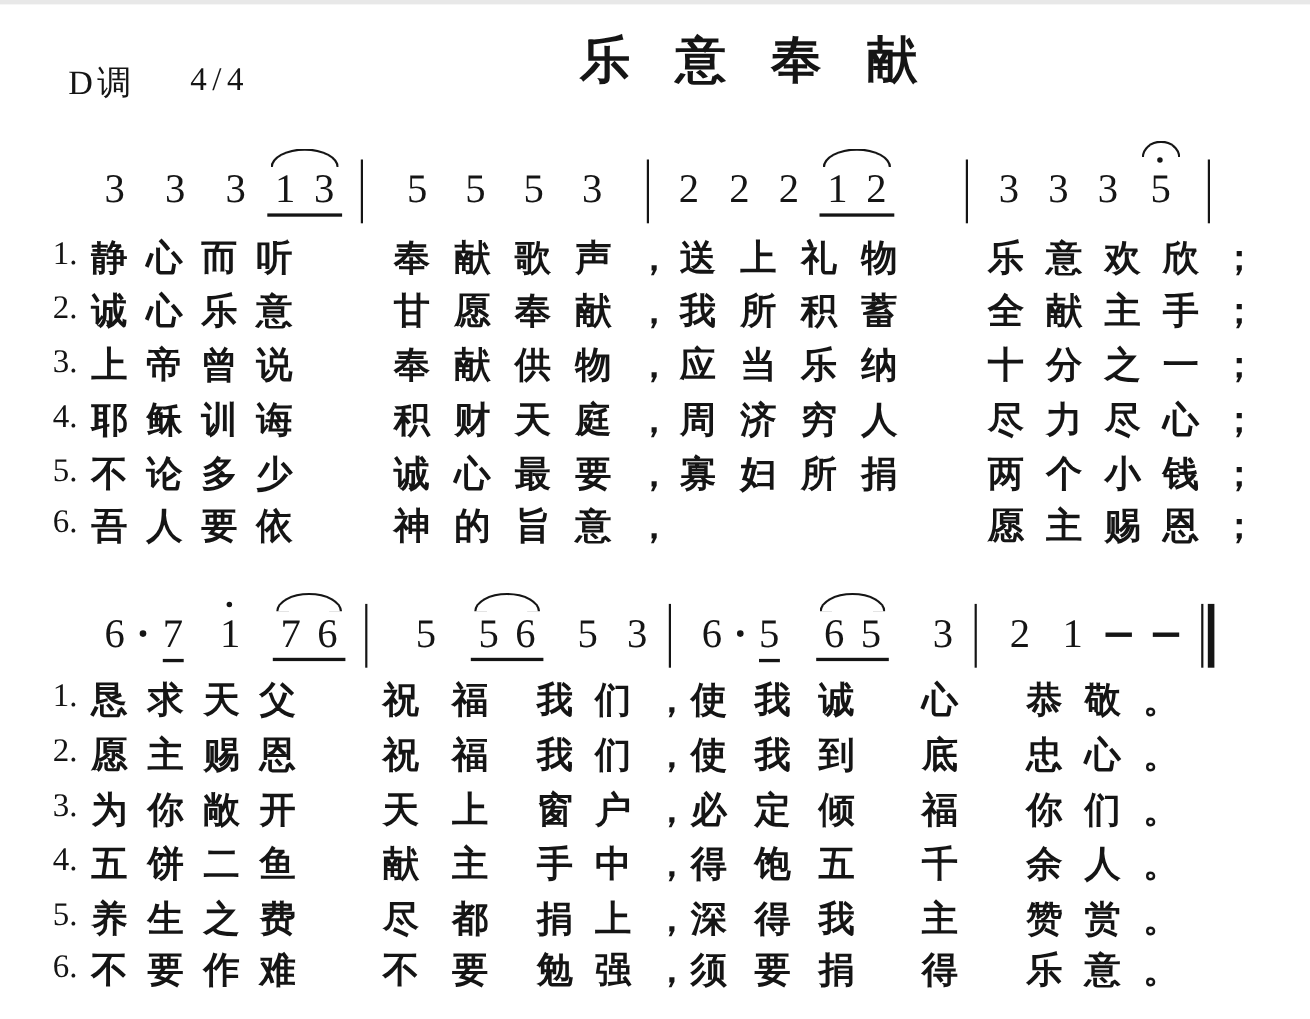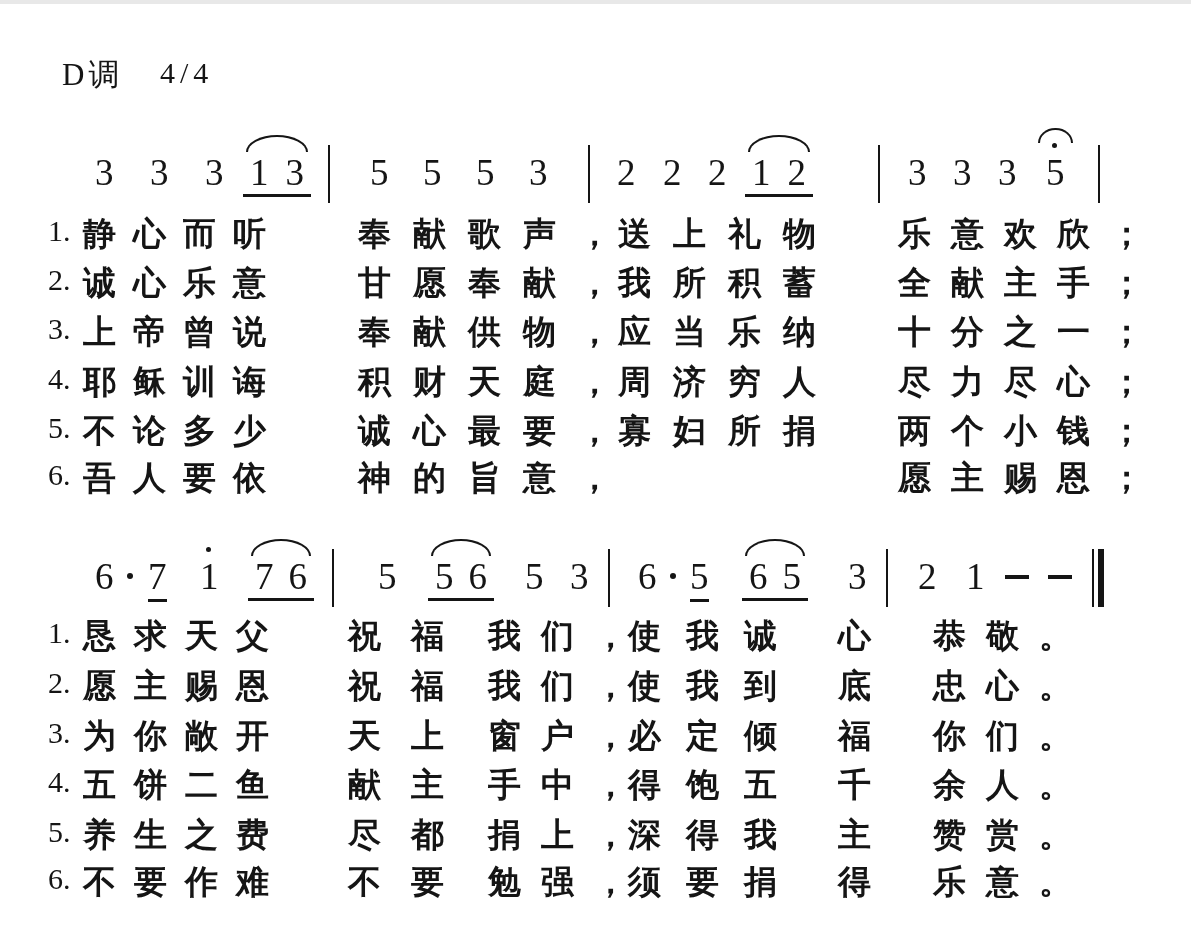--- a/index.html
+++ b/index.html
@@ -3,21 +3,21 @@
 <meta charset="utf-8">
 <style>
   html,body { margin:0; padding:0; background:#e8e8e8; }
   .sheet {
     position:relative; width:1191px; height:926px; margin:4px auto;
     background:#ffffff; overflow:hidden; color:#151515;
     font-family:"Liberation Serif","DejaVu Serif",serif;
   }
   
   .hkey  { position:absolute; left:62px;  top:50px; font-size:31px; letter-spacing:4px; }
-  .htime { position:absolute; left:160px; top:52px; font-size:30px; letter-spacing:5px; }
+  .htime { position:absolute; left:173px; top:52px; font-size:30px; letter-spacing:5px; }
   .title {
     position:absolute; left:527px; top:20px; font-size:46px; font-weight:700;
     letter-spacing:41px; white-space:nowrap;
     font-family:"Liberation Sans","DejaVu Sans",sans-serif;
   }
   
   .mline { position:absolute; left:0; width:1191px; height:60px; }
   .nd, .gd {
     font-family:"Liberation Serif",serif; font-size:37px; line-height:42px;
     color:#151515; font-weight:400; font-style:normal;
@@ -62,20 +62,21 @@
   .b5 { left:838px; }
   .b6 { left:933px; letter-spacing:20px; }
 </style>
 </head>
 <body>
 
 <div class="sheet">
 
   <span class="hkey">D调</span>
   <span class="htime">4/4</span>
+  <div class="title">乐意奉献</div>
 
   <div class="mline" style="top:148px">
     <span class="nd" style="left:95px">3</span>
     <span class="nd" style="left:150px">3</span>
     <span class="nd" style="left:205px">3</span>
     <span class="ngroup" style="left:243px;width:68px">
       <span class="slur"></span>
       <span class="gd">1</span>
       <span class="gd">3</span>
     </span>

